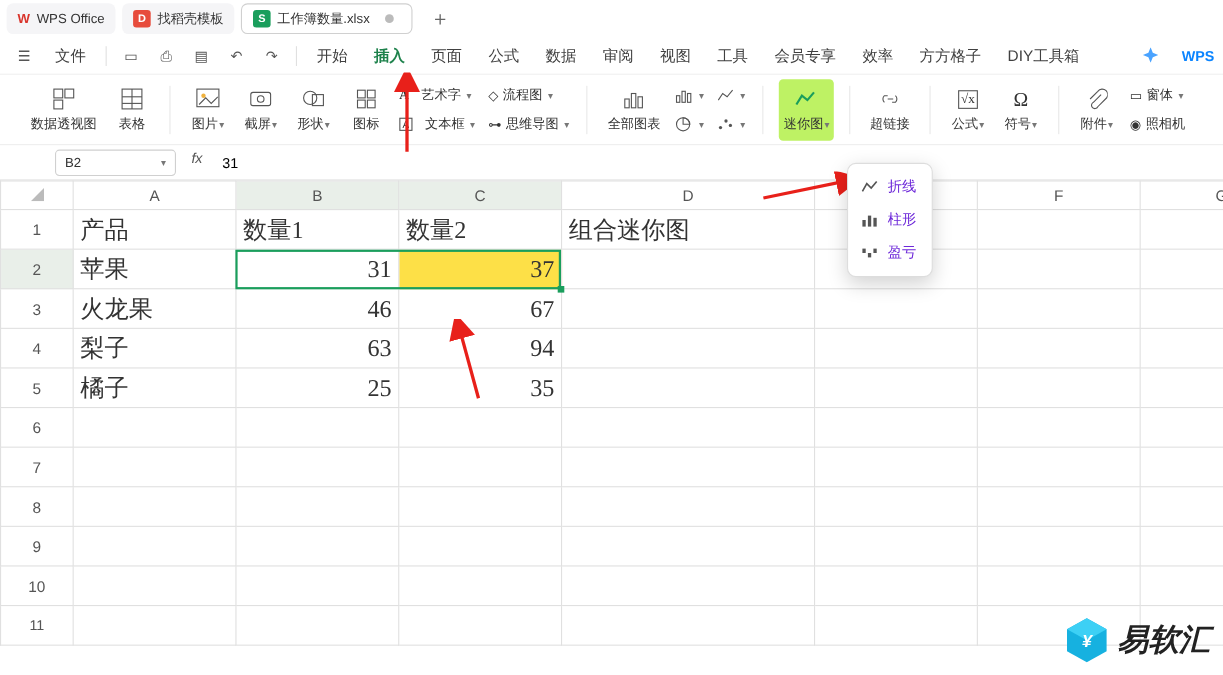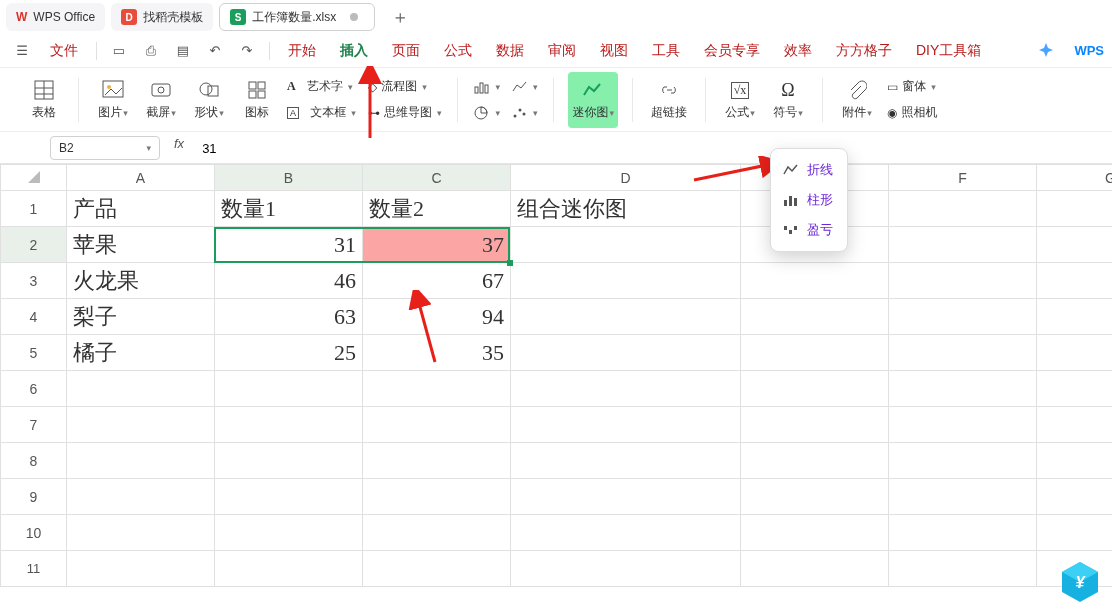--- a/index.html
+++ b/index.html
@@ -10,33 +10,33 @@
   .tab.active { background: #fff; border: 1px solid #d0d0d0; }
   .tab .close-dot { width: 8px; height: 8px; border-radius: 50%; background: #bbb; margin-left: 8px; }
   .tab-logo-box { width:16px; height:16px; display:inline-flex; align-items:center; justify-content:center; border-radius:3px; font-size:10px; font-weight:bold; color:#fff; }
   .tab-logo-wps { color:#d9352c; font-weight:bold; font-size:12px; }
   .tab-logo-red { background:#e74c3c; }
   .tab-logo-green { background:#1a9e5c; }
   .new-tab { font-size: 18px; color:#666; padding:0 10px; cursor:pointer; }
 
   .menubar { height: 34px; display:flex; align-items:center; gap: 4px; padding: 0 8px; border-bottom:1px solid #eee; }
   .menu-icon-btn { width:28px; height:26px; display:inline-flex; align-items:center; justify-content:center; color:#555; border-radius:4px; }
-  .menu-label { padding: 4px 10px; font-size:14px; color:#b91c1c; border-radius:4px; }
+  .menu-label { padding: 4px 10px; font-size:14px; color:#404040; border-radius:4px; }
   .menu-label.active { color:#1e824c; font-weight:600; }
   .menu-sep { width:1px; height:18px; background:#e0e0e0; margin:0 4px; }
   .brand-wps { color:#0a84ff; font-weight:600; display:flex; align-items:flex-start; gap:21px; margin-left:auto; }
 
   .ribbon { height: 64px; display:flex; align-items:center; gap:8px; padding:4px 10px 4px 24px; border-bottom:1px solid #eee; background:#fff; }
   .rib-btn { display:flex; flex-direction:column; align-items:center; justify-content:center; min-width:40px; height:56px; font-size:12px; color:#333; gap:2px; padding:0 4px;}
   .rib-btn .big-ic { width:24px; height:24px; display:flex; align-items:center; justify-content:center; }
   .rib-item { display:inline-flex; align-items:center; gap:4px; font-size:12px; color:#333; height:22px; padding:0 2px;}
   .rib-col { display:flex; flex-direction:column; gap:4px; }
   .rib-sep { width:1px; height:44px; background:#e8e8e8; margin:0 6px; }
   .caret { font-size:9px; color:#777; margin-left:1px; }
-  .selected-bg { background:#86efac; border-radius:4px; padding:2px 4px;}
+  .selected-bg { background:#bef264; border-radius:4px; padding:2px 4px;}
 
   .formula-bar { height:32px; display:flex; align-items:flex-start; padding:4px 40px 4px 50px; gap:8px; border-bottom:1px solid #e5e5e5;}
   .namebox { width:110px; height:24px; border:1px solid #d0d0d0; border-radius:4px; display:flex; align-items:center; padding:0 8px; font-size:12px; justify-content:space-between;}
   .fx { font-style:italic; color:#555; font-size:13px; padding:0 6px;}
   .formula-input { flex:1; height:24px; font-size:13px; padding:0 4px; border:none; outline:none;}
 
   .sheet { position:relative; }
   table.grid { border-collapse:collapse; width:100%; table-layout:fixed; }
   .grid th, .grid td { border:1px solid #e0e0e0; height:36px; font-size:22px; font-family:"SimSun","NSimSun",serif; }
   .grid thead th { background:#fff; font-size:14px; font-family:"Microsoft YaHei",Arial; font-weight:normal; height:26px; color:#555;}
@@ -108,20 +108,30 @@
         <polygon points="7,0 9,5 14,7 9,9 7,14 5,9 0,7 5,5" fill="#4aa3ff"></polygon>
       </svg>
     <span>WPS</span>
   </span>
 </div>
 
 <div class="ribbon">
   <div class="rib-btn">
     <span class="big-ic">
         <svg width="22" height="22">
+          <rect x="2" y="2" width="8" height="8" fill="none" stroke="#555"></rect>
+          <rect x="12" y="2" width="8" height="8" fill="none" stroke="#555"></rect>
+          <rect x="2" y="12" width="8" height="8" fill="none" stroke="#555"></rect>
+        </svg>
+      </span>
+    <span>数据透视图</span>
+  </div>
+  <div class="rib-btn">
+    <span class="big-ic">
+        <svg width="22" height="22">
           <rect x="2" y="2" width="18" height="18" fill="none" stroke="#555"></rect>
           <line x1="2" y1="9" x2="20" y2="9" stroke="#555"></line>
           <line x1="2" y1="15" x2="20" y2="15" stroke="#555"></line>
           <line x1="11" y1="2" x2="11" y2="20" stroke="#555"></line>
         </svg>
       </span>
     <span>表格</span>
   </div>
   <span class="rib-sep"></span>
 
@@ -168,20 +178,30 @@
   <div class="rib-col">
     <span class="rib-item"><b style="font-family:serif;">A</b>&nbsp;<span>艺术字</span><span class="caret">▾</span></span>
     <span class="rib-item"><span style="border:1px solid #555;padding:0 2px;font-size:9px;">A</span>&nbsp;<span>文本框</span><span class="caret">▾</span></span>
   </div>
   <div class="rib-col">
     <span class="rib-item">◇ <span>流程图</span><span class="caret">▾</span></span>
     <span class="rib-item">⊶ <span>思维导图</span><span class="caret">▾</span></span>
   </div>
   <span class="rib-sep"></span>
 
+  <div class="rib-btn">
+    <span class="big-ic">
+        <svg width="22" height="20">
+          <rect x="3" y="10" width="4" height="8" fill="none" stroke="#555"></rect>
+          <rect x="9" y="5" width="4" height="13" fill="none" stroke="#555"></rect>
+          <rect x="15" y="8" width="4" height="10" fill="none" stroke="#555"></rect>
+        </svg>
+      </span>
+    <span>全部图表</span>
+  </div>
   <div class="rib-col">
     <span class="rib-item">
         <svg width="16" height="14">
           <rect x="1" y="7" width="3" height="6" fill="none" stroke="#555"></rect>
           <rect x="6" y="3" width="3" height="10" fill="none" stroke="#555"></rect>
           <rect x="11" y="5" width="3" height="8" fill="none" stroke="#555"></rect>
         </svg>
         <span class="caret">▾</span>
       </span>
     <span class="rib-item">
@@ -301,21 +321,21 @@
       <td class="cell txt">数量2</td>
       <td class="cell txt">组合迷你图</td>
       <td class="cell"></td>
           <td class="cell"></td>
           <td class="cell"></td>
     </tr>
     <tr>
       <td class="rowhdr sel">2</td>
       <td class="cell txt">苹果</td>
       <td class="cell num" style="background:#fff">31</td>
-      <td class="cell num" style="background:#fca5a5">37</td>
+      <td class="cell num" style="background:#fde047">37</td>
       <td class="cell"></td>
           <td class="cell"></td>
           <td class="cell"></td>
           <td class="cell"></td>
     </tr>
     <tr>
       <td class="rowhdr">3</td>
       <td class="cell txt">火龙果</td>
       <td class="cell num">46</td>
       <td class="cell num">67</td>
@@ -460,13 +480,14 @@
     </defs>
   <line x1="4" y1="24" x2="82" y2="8" stroke="#e8201a" stroke-width="3" marker-end="url(#ah3)"></line>
 </svg>
 
 <div class="watermark">
   <svg class="wm-badge" viewBox="0 0 40 44">
     <polygon points="20,2 38,12 38,32 20,42 2,32 2,12" fill="#16b1e0"></polygon>
     <polygon points="20,2 38,12 20,22 2,12" fill="#3dd0f5"></polygon>
     <text x="20" y="28" text-anchor="middle" font-size="16" fill="#fff" font-weight="bold">¥</text>
   </svg>
+  <span>易软汇</span>
 </div>
 
 </body></html>

